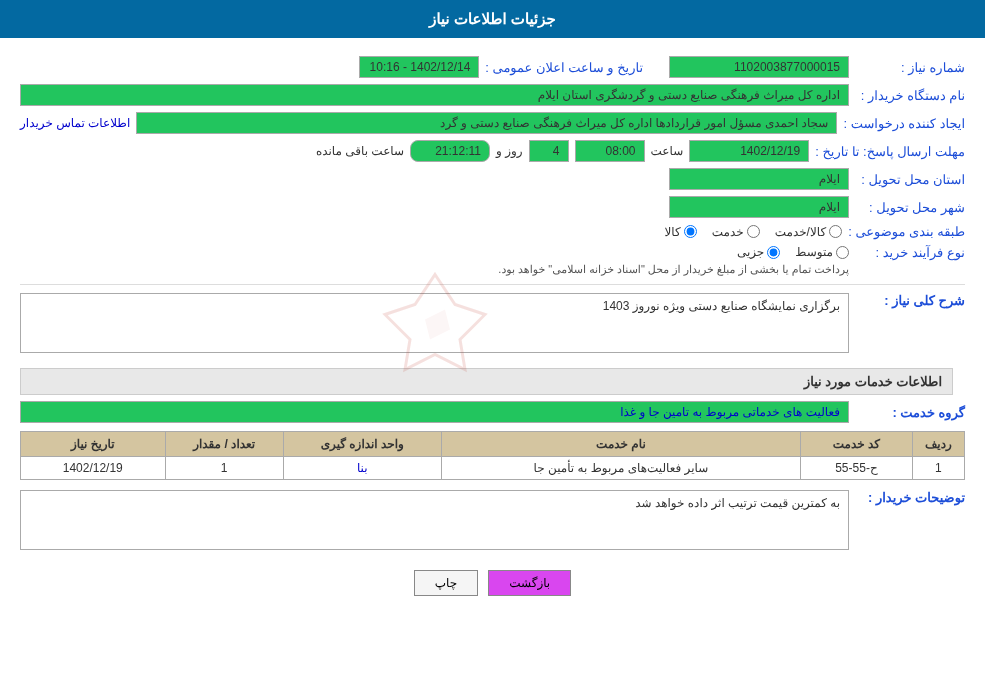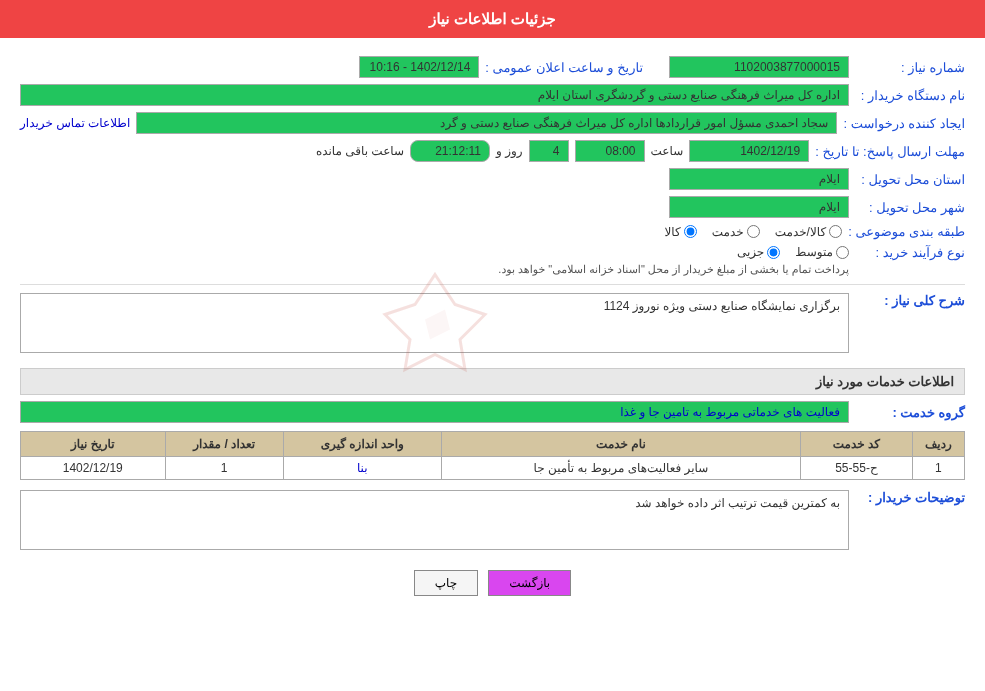--- a/index.html
+++ b/index.html
@@ -10,21 +10,21 @@
       font-size: 13px;
       color: #333;
     }
     .page-wrapper {
       max-width: 985px;
       margin: 0 auto;
       background: #fff;
       min-height: 691px;
     }
     .header-bar {
-      background: #ef4444;
+      background: #0369a1;
       color: #fff;
       text-align: center;
       padding: 10px 0;
       font-size: 15px;
       font-weight: bold;
     }
     .content {
       padding: 10px 20px;
     }
     .info-row {
@@ -56,21 +56,21 @@
       color: #0000cc;
       font-size: 12px;
       cursor: pointer;
     }
     .section-title {
       background: #e8e8e8;
       border: 1px solid #ccc;
       padding: 5px 10px;
       font-weight: bold;
       font-size: 13px;
-      margin: 10px 0 6px 0;
+      margin: 10px 12px 6px 0;
       color: #333;
     }
     .radio-group {
       display: flex;
       gap: 15px;
       align-items: center;
       font-size: 12px;
     }
     .radio-item {
       display: flex;
@@ -234,21 +234,21 @@
         <div class="purchase-type">پرداخت تمام یا بخشی از مبلغ خریدار از محل "اسناد خزانه اسلامی" خواهد بود.</div>
       </div>
     </div>
 
     <hr class="separator">
 
     <div class="info-row" style="align-items:flex-start;">
       <span class="label" style="font-weight:bold;">شرح کلی نیاز :</span>
       <div style="flex:1; position:relative;" class="watermark-container">
         <div class="notes-box">
-          <span>برگزاری نمایشگاه صنایع دستی ویژه نوروز 1124</span>
+          <span>برگزاری نمایشگاه صنایع دستی ویژه نوروز 1403</span>
         </div>
         <div class="watermark">
           <svg width="120" height="120" viewBox="0 0 120 120">
             <path d="M60 10 L80 40 L110 50 L85 75 L90 105 L60 90 L30 105 L35 75 L10 50 L40 40 Z" fill="none" stroke="#c0392b" stroke-width="3"></path>
             <path d="M50 55 L70 45 L75 65 L55 75 Z" fill="#c0392b" opacity="0.3"></path>
           </svg>
         </div>
       </div>
     </div>
 

